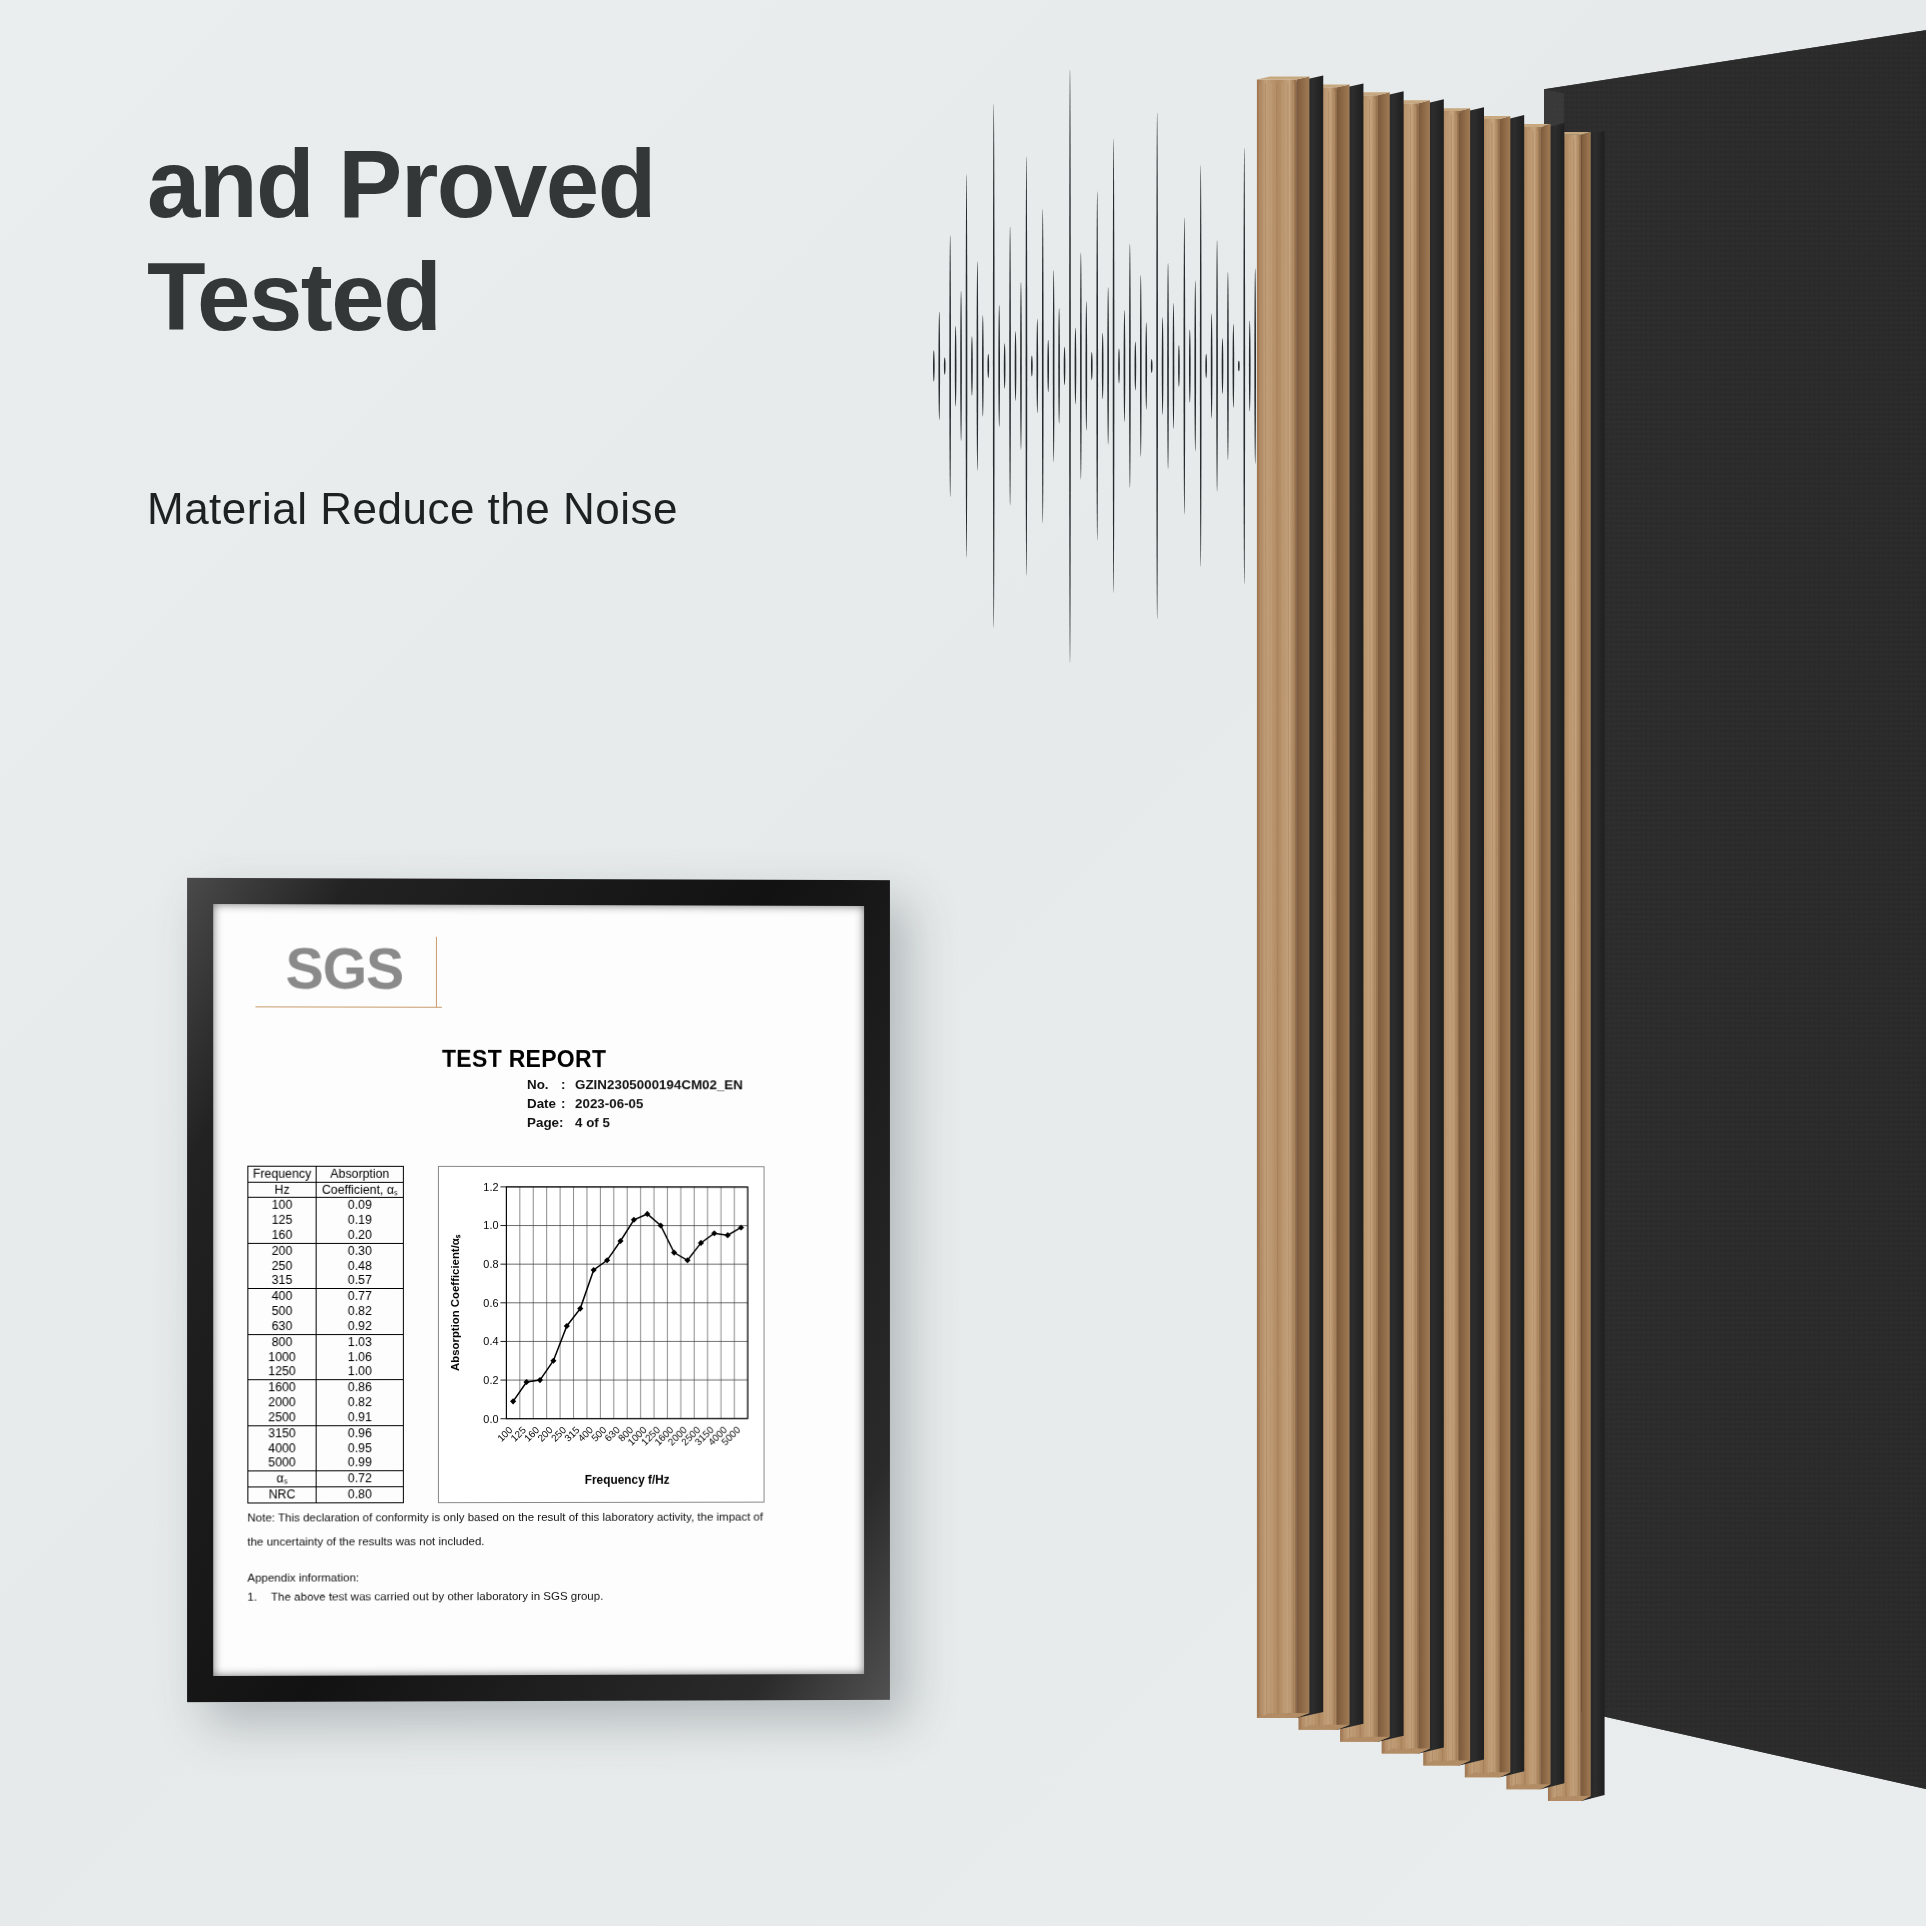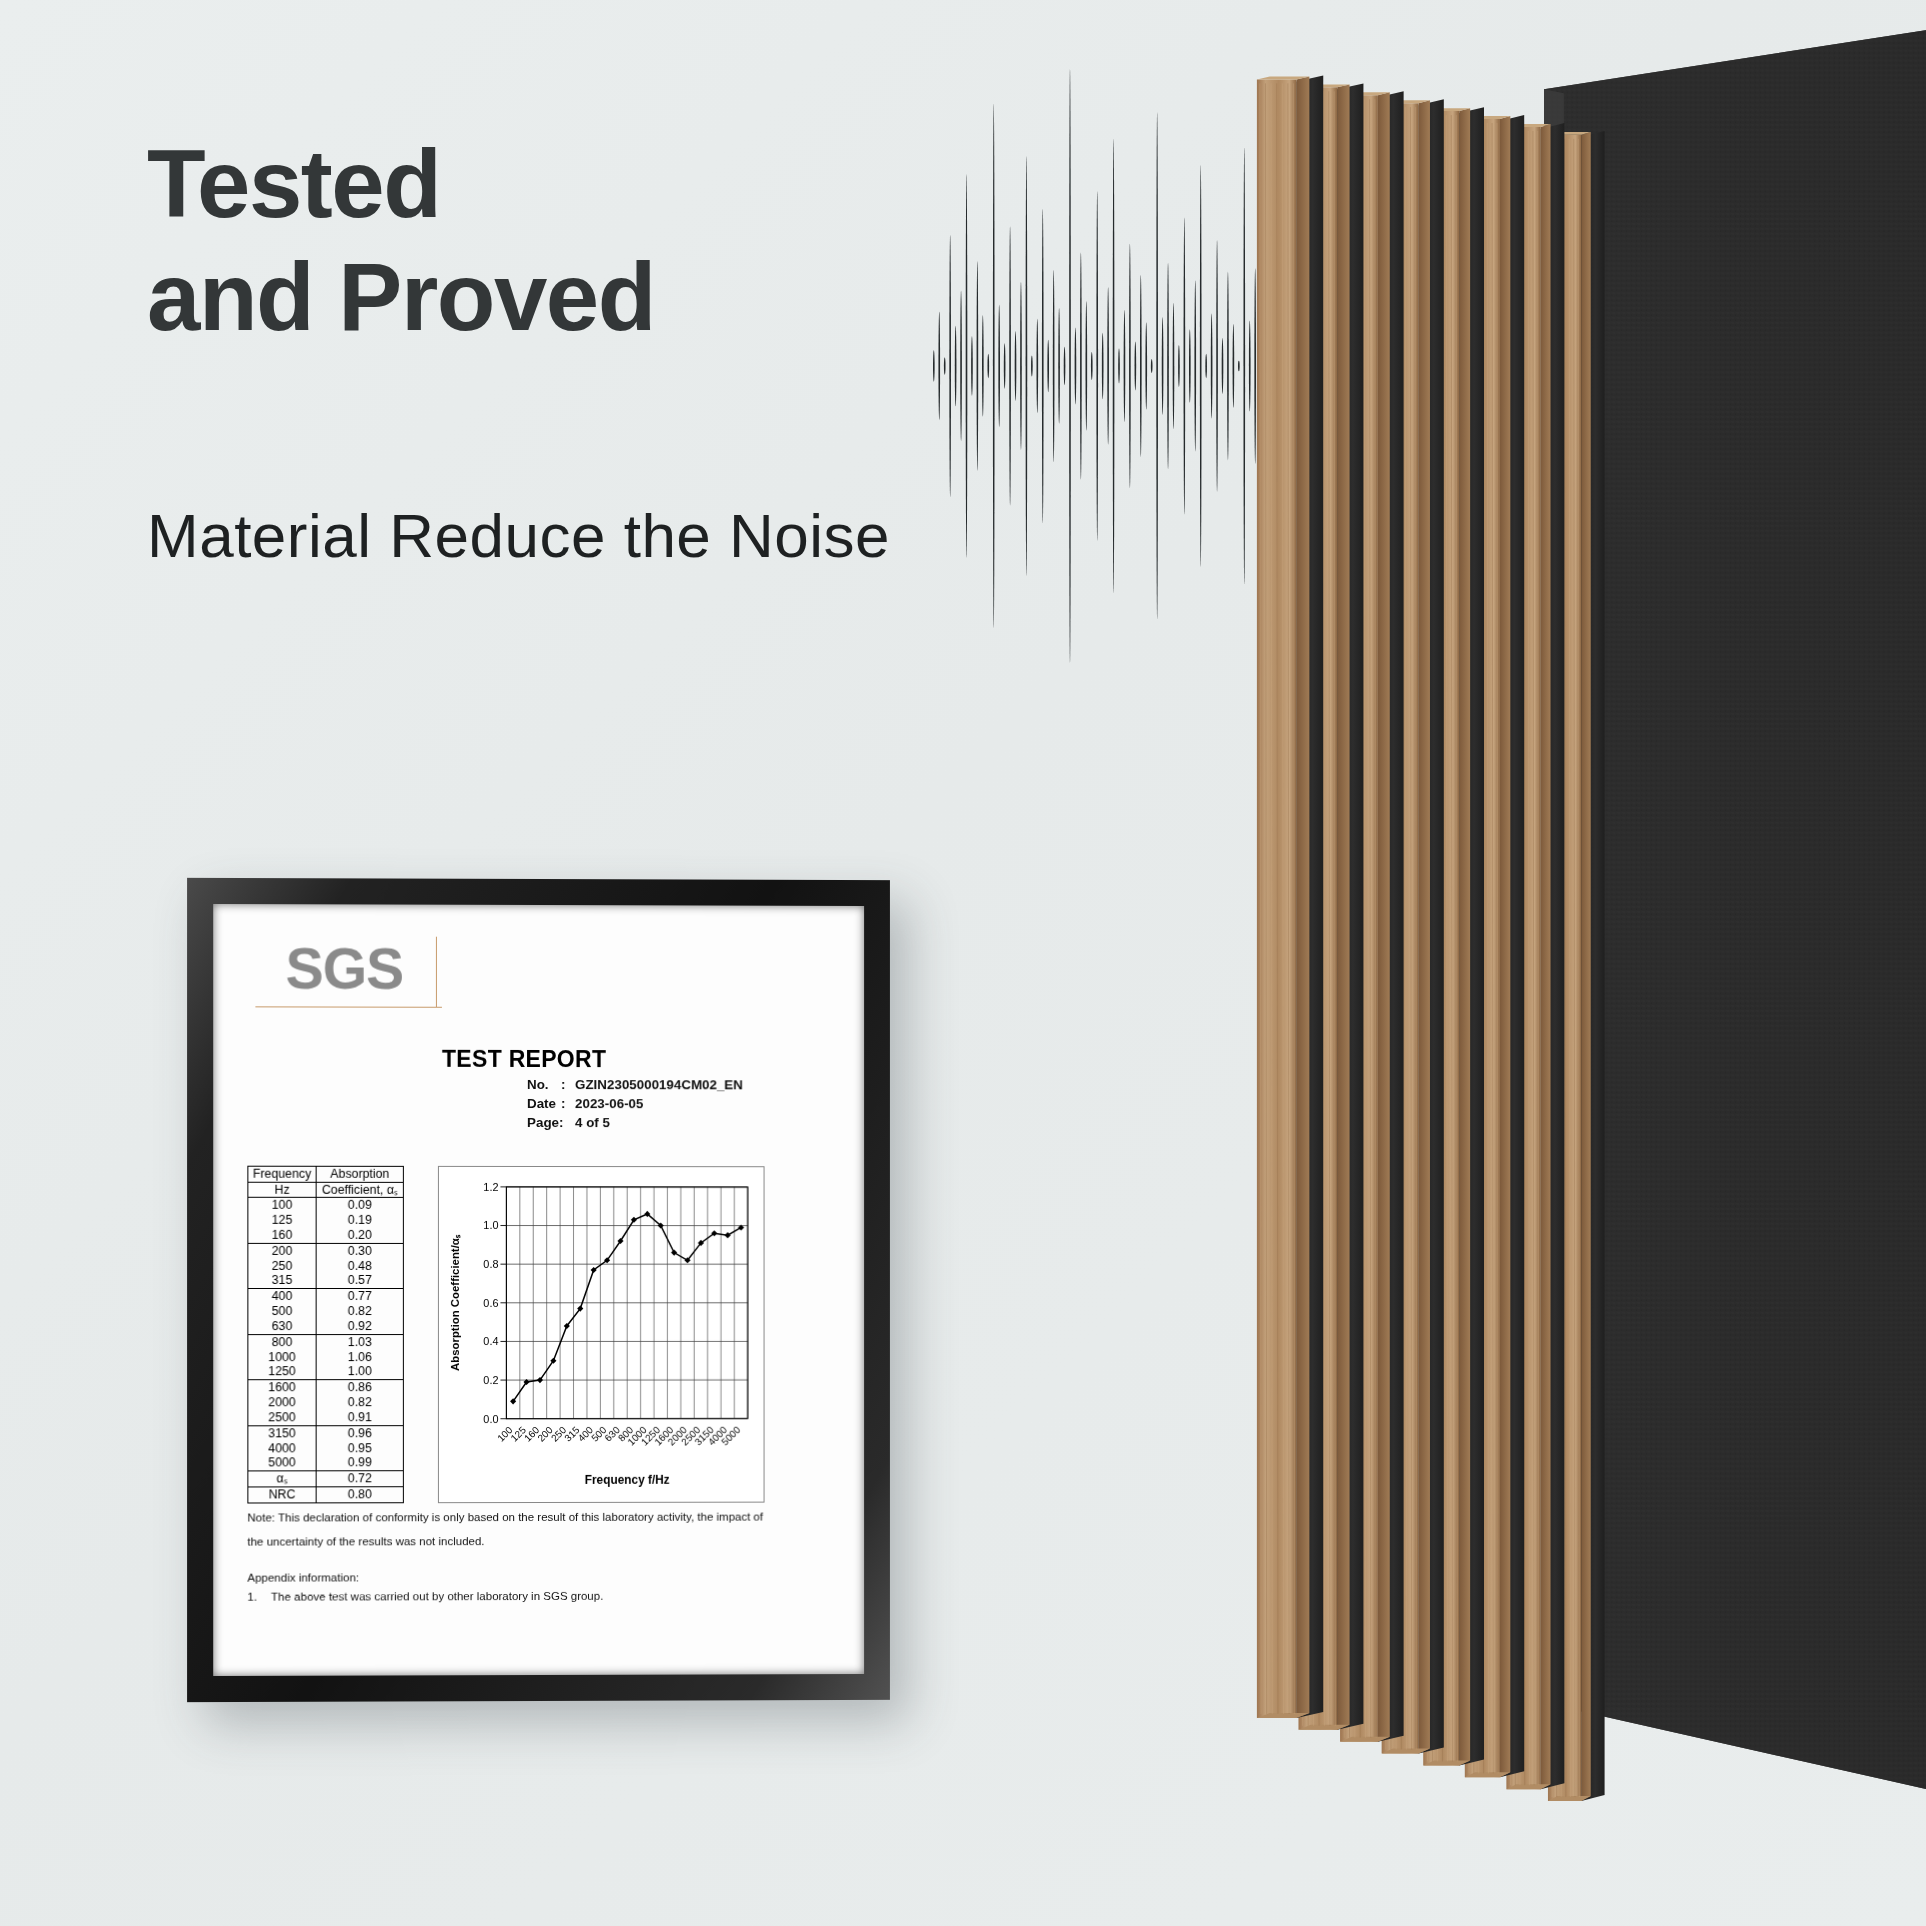--- a/index.html
+++ b/index.html
@@ -31,22 +31,22 @@
     font-weight: bold;
     line-height: 1.18;
     color: #333738;
     letter-spacing: -1.5px;
     white-space: nowrap;
   }
 
   .subhead {
     position: absolute;
     left: 147px;
-    top: 500px;
-    font-size: 62px;
+    top: 484px;
+    font-size: 44px;
     font-weight: 400;
     color: #1e2122;
     letter-spacing: 0.5px;
     white-space: nowrap;
   }
   .subhead2 {
     position: absolute;
     left: 147px;
     top: 607px;
     font-size: 47px;
@@ -225,22 +225,22 @@
     display: flex;
     gap: 14px;
   }
 </style>
 </head>
 <body>
 
 <div id="stage">
 
   <div class="headline">
+    <div class="headline-line">and Proved</div>
     <div class="headline-line">Tested</div>
-    <div class="headline-line">and Proved</div>
   </div>
 
   <div class="subhead">Material Reduce  the Noise</div>
 
 
   <svg class="wave" id="wave-left" viewBox="0 0 330 620">
     <g id="wave-left-bars" fill="#262b2d">
         <ellipse cx="2.75" cy="310" rx="0.825" ry="15.882352941176471" fill="#262b2d"></ellipse>
         <ellipse cx="8.25" cy="310" rx="0.825" ry="54.705882352941174" fill="#262b2d"></ellipse>
         <ellipse cx="13.75" cy="310" rx="0.825" ry="8.823529411764707" fill="#262b2d"></ellipse>

